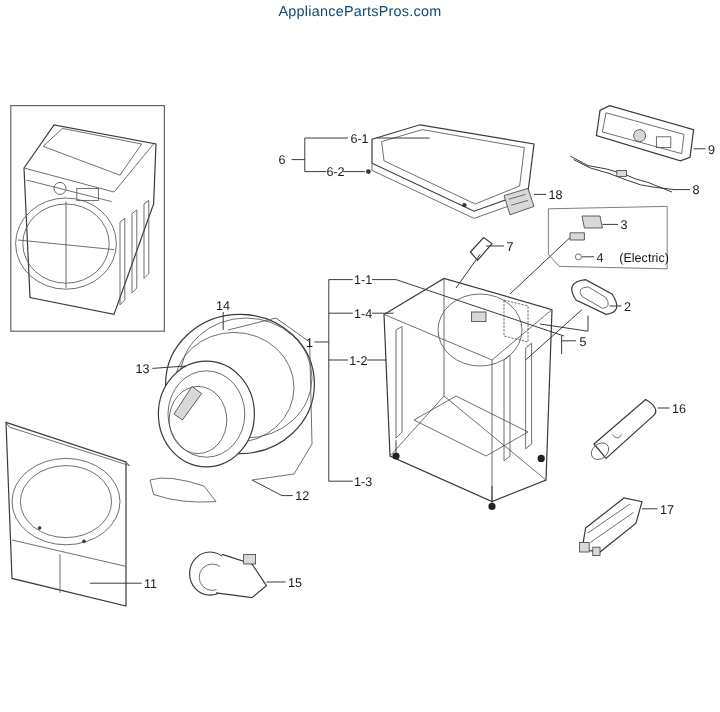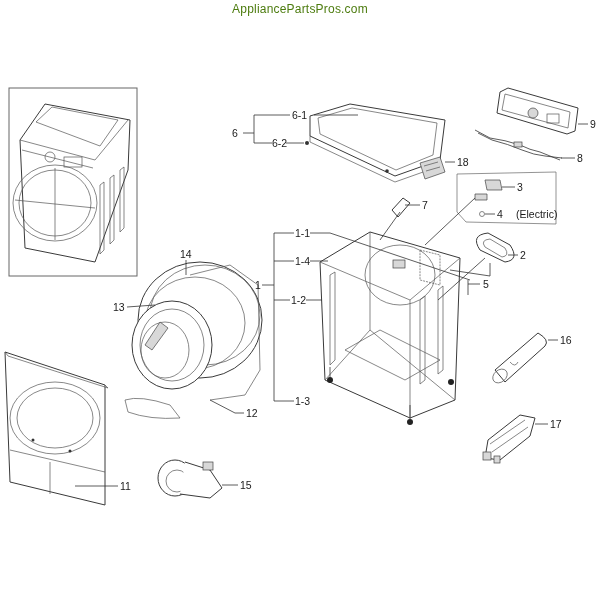--- a/index.html
+++ b/index.html
@@ -1,19 +1,19 @@
 <!DOCTYPE html>
 <html><head>
 <meta charset="utf-8">
 <style>
   html, body { margin: 0; padding: 0; background: #ffffff; }
   body { width: 600px; height: 593px; position: relative; overflow: hidden;
          font-family: "Liberation Sans", sans-serif; }
   .watermark { position: absolute; left: 0; width: 600px; top: 2px; text-align: center;
-               font-size: 12px; color: #4d7c0f; letter-spacing: 0.2px; }
+               font-size: 12px; color: #0c4a6e; letter-spacing: 0.2px; }
   svg { position: absolute; left: 0; top: 0; }
   .lbl { font-family: "Liberation Sans", sans-serif; font-size: 10.5px; fill: #1a1a1a; }
   .ln { stroke: #333; stroke-width: 0.8; fill: none; }
   .part { stroke: #3a3a3a; stroke-width: 1; fill: #ffffff; }
   .part-thin { stroke: #555; stroke-width: 0.7; fill: none; }
   .shade { fill: #d8d8d8; stroke: #444; stroke-width: 0.7; }
 </style>
 </head>
 <body>
 

